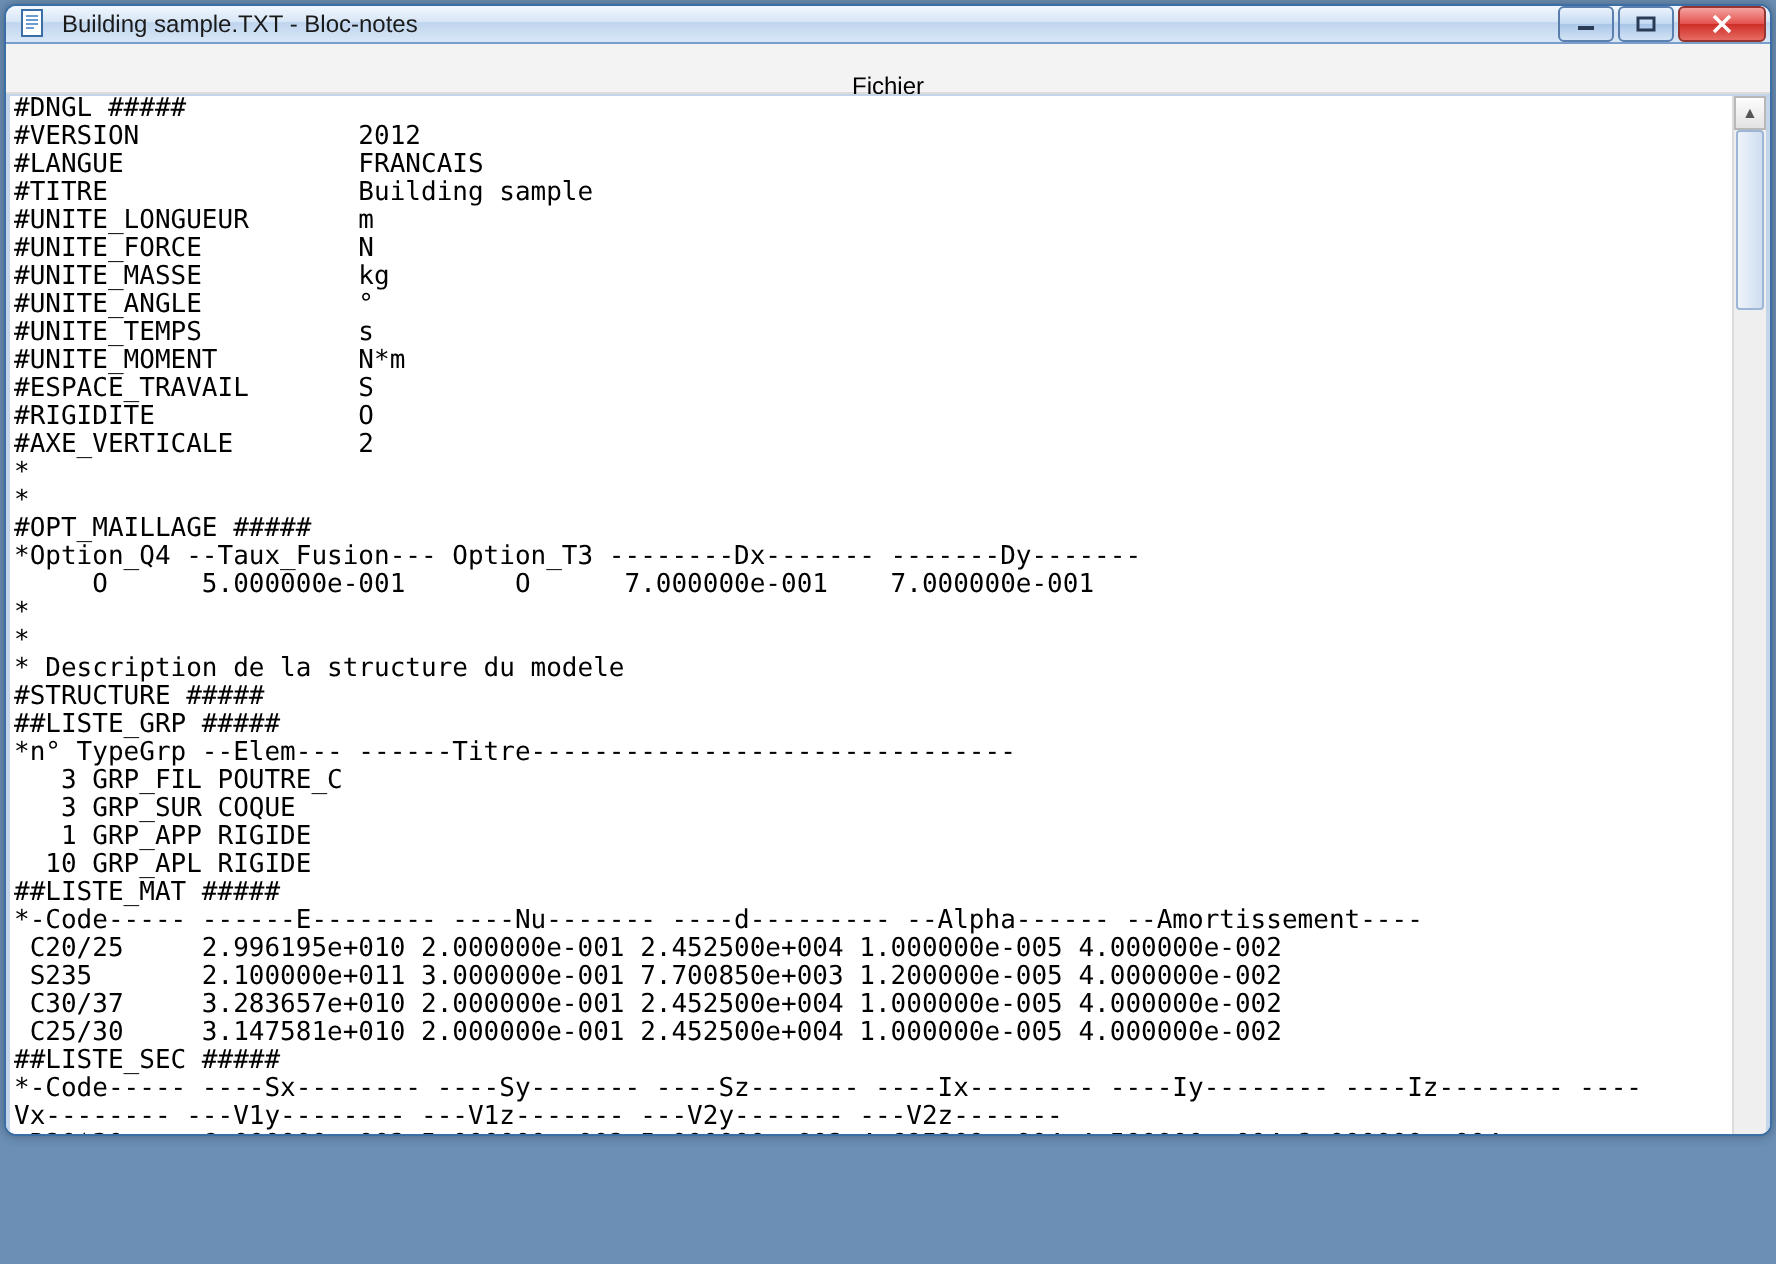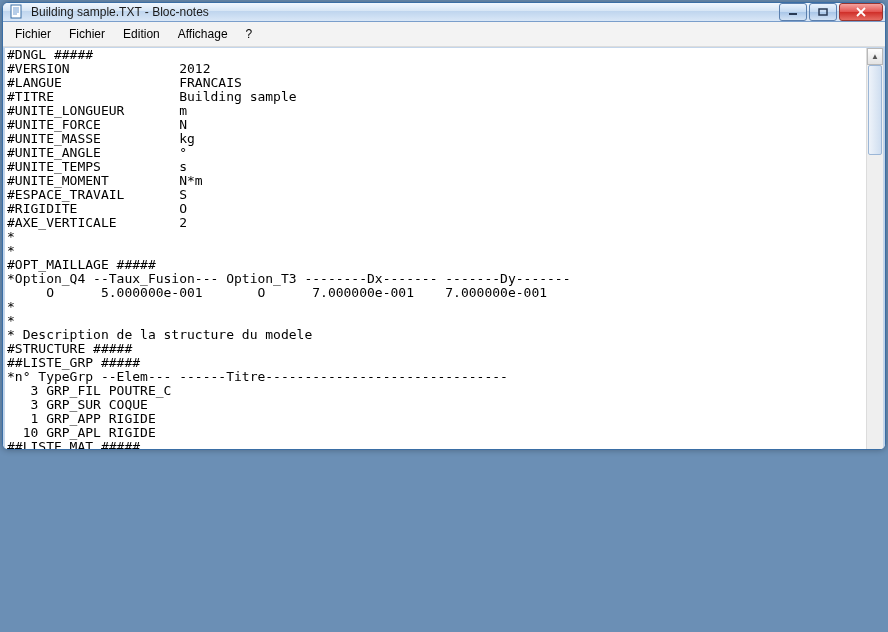--- a/index.html
+++ b/index.html
@@ -6,21 +6,21 @@
   body {
     font-family: "Segoe UI", Tahoma, sans-serif;
     font-size: 12px;
     background: #6b8fb5;
     width: 888px;
     height: 632px;
     overflow: hidden;
   }
   .window {
     width: 884px;
-    height: 448px;
+    height: 566px;
     margin: 2px;
     border: 1px solid #3a6ea5;
     border-radius: 6px;
     overflow: hidden;
     box-shadow: 0 0 6px rgba(0,0,0,0.3);
     display: flex;
     flex-direction: column;
     background: #fff;
   }
   .titlebar {
@@ -58,20 +58,21 @@
   }
   .win-btn svg { display:block; }
   .menubar {
     height: 20px;
     background: #f3f3f3;
     border-bottom: 1px solid #dcdcdc;
     display: flex;
     align-items: center;
     padding: 12px 4px;
     gap: 2px;
+    flex-direction: column;
   }
   .menu-item {
     padding: 2px 8px;
     font-size: 12px;
     color: #000;
     cursor: default;
   }
   .client {
     flex: 1;
     position: relative;

